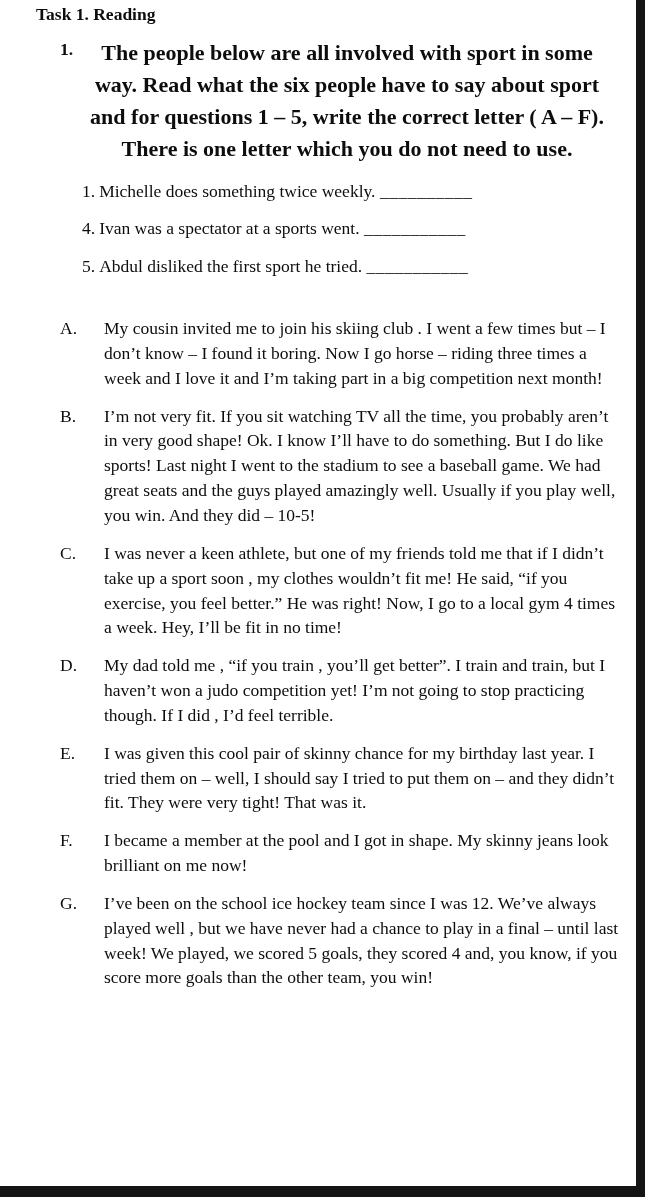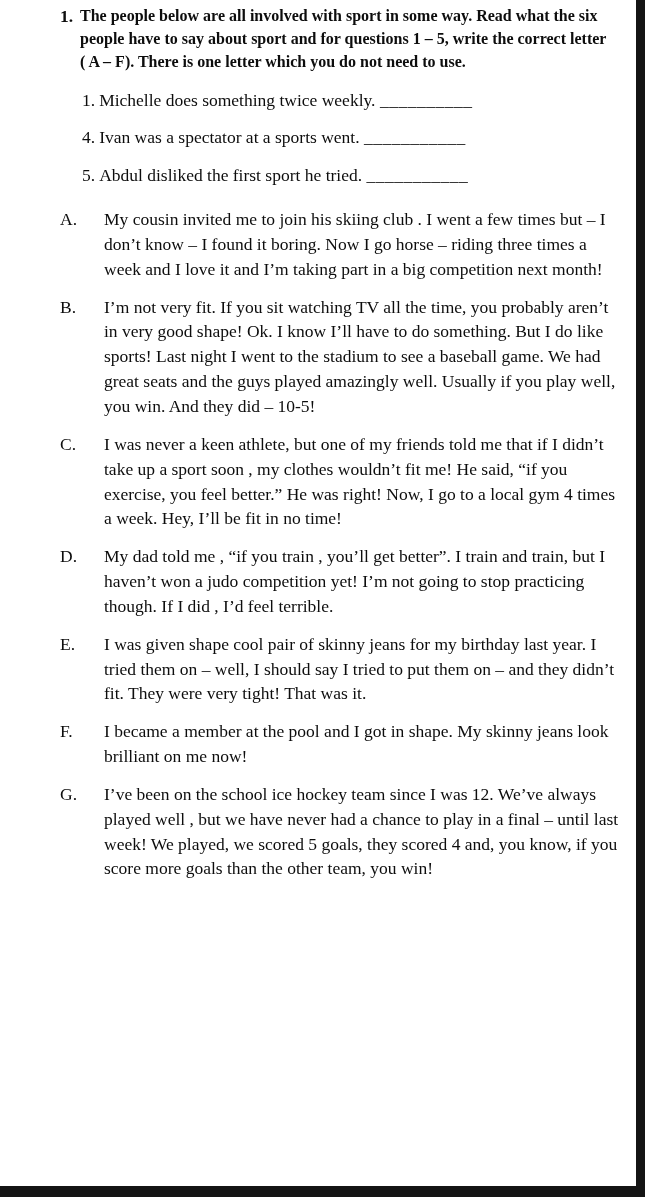--- a/index.html
+++ b/index.html
@@ -38,27 +38,28 @@
   }
   .instruction .marker {
     width: 20px;
     flex: 0 0 20px;
     font-weight: bold;
     font-size: 17.5px;
     line-height: 1.45;
   }
   .instruction .ins-text {
     font-weight: bold;
-    font-size: 16px;
+    font-size: 22px;
     line-height: 1.45;
     max-width: 534px;
+    text-align: center;
   }
   .questions {
     margin-left: 46px;
-    margin-bottom: 20px;
+    margin-bottom: 38px;
   }
   .question {
     font-size: 17.5px;
     line-height: 1.4;
     margin-bottom: 13px;
     white-space: nowrap;
   }
   .question .q-num { margin-right: 4px; }
   .question .q-blank { letter-spacing: 0.5px; }
   .passages { margin-left: 24px; }
@@ -77,20 +78,21 @@
     line-height: 1.42;
     max-width: 532px;
     margin-left: 20px;
   }
 </style>
 </head>
 <body>
 
 <div class="page">
 
+  <div class="title">Task 1. Reading</div>
 
   <div class="instruction">
     <span class="marker">1.</span>
     <div class="ins-text">The people below are all involved with sport in some way. Read what the six people have to say about sport and for questions 1 – 5, write the correct letter ( A – F). There is one letter which you do not need to use.</div>
   </div>
 
   <div class="questions">
     <div class="question">
       <span class="q-num">1.</span><span class="q-text">Michelle does something twice weekly.</span>
       <span class="q-blank">__________</span>
@@ -117,21 +119,21 @@
     <div class="passage">
       <span class="marker">C.</span>
       <div class="p-text">I was never a keen  athlete, but one of my friends told me that if I didn’t take up a sport soon , my clothes wouldn’t fit me! He said, “if you exercise, you feel better.” He was right! Now, I go to a local gym 4 times a week. Hey, I’ll be fit in no time!</div>
     </div>
     <div class="passage">
       <span class="marker">D.</span>
       <div class="p-text">My dad told me , “if you train , you’ll get better”. I train and train, but I haven’t won a judo competition yet! I’m not going to stop practicing though. If I did , I’d feel terrible.</div>
     </div>
     <div class="passage">
       <span class="marker">E.</span>
-      <div class="p-text">I was given shape cool pair of skinny jeans for my birthday last year. I tried them on – well, I should say I tried to put them on – and they didn’t fit. They were very tight! That was it.</div>
+      <div class="p-text">I was given this cool pair of skinny chance for my birthday last year. I tried them on – well, I should say I tried to put them on – and they didn’t fit. They were very tight! That was it.</div>
     </div>
     <div class="passage">
       <span class="marker">F.</span>
       <div class="p-text">I became a member at the pool and I got in shape. My skinny jeans look brilliant on me now!</div>
     </div>
     <div class="passage">
       <span class="marker">G.</span>
       <div class="p-text">I’ve been on the school ice hockey team since I was 12. We’ve always played well , but we have never had a chance to play in a final – until last week! We played, we scored 5 goals, they scored 4 and, you know, if you score more goals than the other team, you win!</div>
     </div>
   </div>

